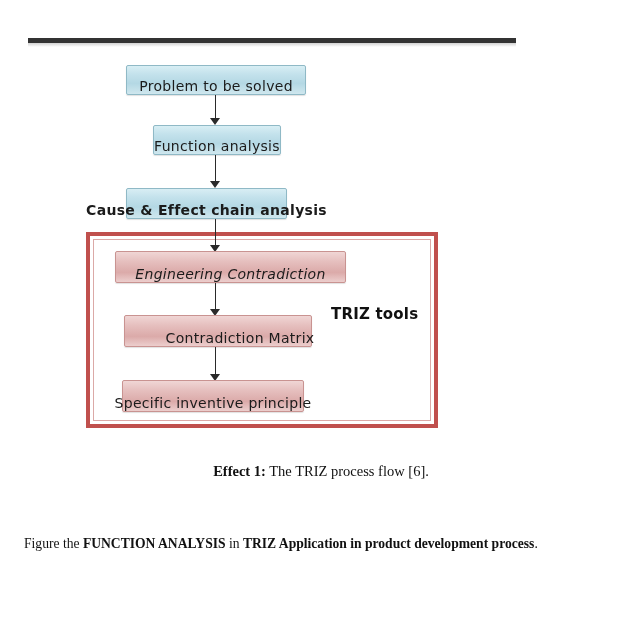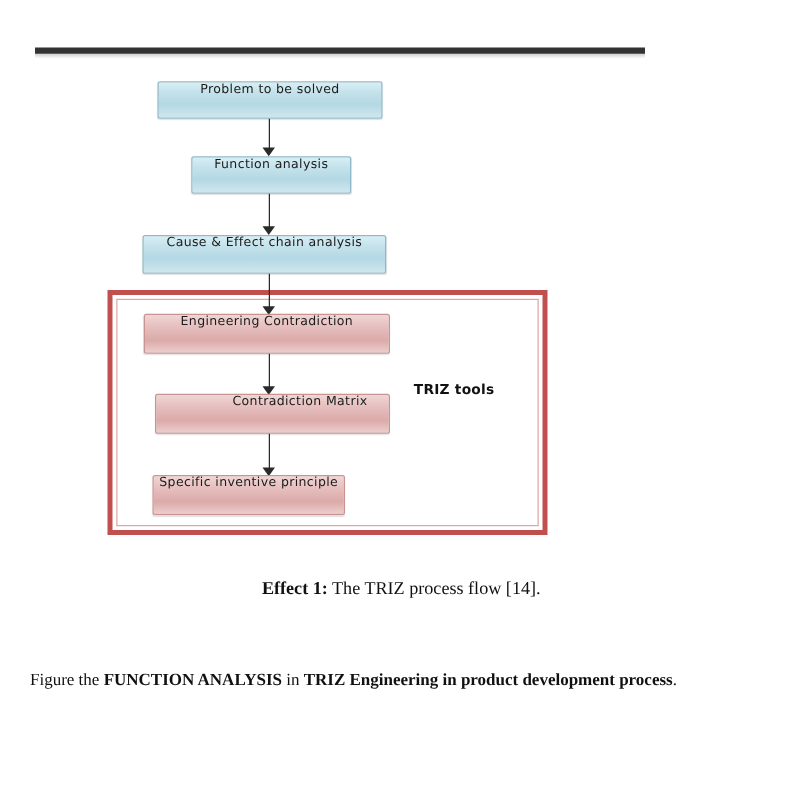--- a/index.html
+++ b/index.html
@@ -39,24 +39,24 @@
     left: 0;
     top: 0;
     width: 642px;
     height: 440px;
   }
 
   .node {
     position: absolute;
     box-sizing: border-box;
     display: flex;
-    align-items: flex-start;
+    align-items: flex-end;
     justify-content: center;
     font-family: "DejaVu Sans", sans-serif;
-    font-size: 10px;
+    font-size: 14px;
     letter-spacing: 0.3px;
     color: #1b1b1b;
     white-space: nowrap;
     border-radius: 2px;
   }
 
   .node.blue {
     background: linear-gradient(to bottom,
         #d8eef4 0%,
         #c4e2ec 28%,
@@ -119,21 +119,21 @@
     bottom: 3px;
     box-sizing: border-box;
     border: 1px solid #dba9a7;
   }
 
   #triz-tools-label {
     position: absolute;
     left: 331px;
     top: 305px;
     font-family: "DejaVu Sans", sans-serif;
-    font-size: 11px;
+    font-size: 15px;
     font-weight: bold;
     letter-spacing: 0.2px;
     color: #111111;
     white-space: nowrap;
   }
 
   
   #caption {
     position: absolute;
     left: 0;
@@ -181,54 +181,54 @@
 
   <div class="node blue" style="left:153px; top:125px; width:128px; height:30px;">
     <span>Function analysis</span>
   </div>
 
   <div class="arrow" style="left:210px; top:155px; height:33px;">
     <div class="shaft"></div>
     <div class="head"></div>
   </div>
 
-  <div class="node blue" style="left:114px; top:188px; width:195px; height:31px;">
+  <div class="node blue" style="left:126px; top:188px; width:161px; height:31px;font-weight:bold;">
     <span>Cause &amp; Effect chain analysis</span>
   </div>
 
   <div class="arrow" style="left:210px; top:219px; height:33px;">
     <div class="shaft"></div>
     <div class="head"></div>
   </div>
 
-  <div class="node pink" style="left:115px; top:251px; width:197px; height:32px;">
+  <div class="node pink" style="left:115px; top:251px; width:231px; height:32px;font-style:italic;">
     <span>Engineering Contradiction</span>
   </div>
 
   <div class="arrow" style="left:210px; top:283px; height:33px;">
     <div class="shaft"></div>
     <div class="head"></div>
   </div>
 
   <div class="node pink" style="left:124px; top:315px; width:188px; height:32px;padding-left:44px;">
     <span>Contradiction Matrix</span>
   </div>
 
   <div class="arrow" style="left:210px; top:347px; height:34px;">
     <div class="shaft"></div>
     <div class="head"></div>
   </div>
 
-  <div class="node pink" style="left:122px; top:380px; width:154px; height:32px;">
+  <div class="node pink" style="left:122px; top:380px; width:182px; height:32px;">
     <span>Specific inventive principle</span>
   </div>
 
   <div id="triz-tools-label">TRIZ tools</div>
 
 </div>
 
 <div id="caption">
-  <span class="cap-label">Effect 1:</span><span> The TRIZ process flow [14].</span>
+  <span class="cap-label">Effect 1:</span><span> The TRIZ process flow [6].</span>
 </div>
 
 <div id="body-text">
-  <span>Figure the </span><b>FUNCTION ANALYSIS</b><span> in </span><b>TRIZ Engineering in product development process</b><span>.</span><br>
+  <span>Figure the </span><b>FUNCTION ANALYSIS</b><span> in </span><b>TRIZ Application in product development process</b><span>.</span><br>
 </div>
 
 </body></html>

